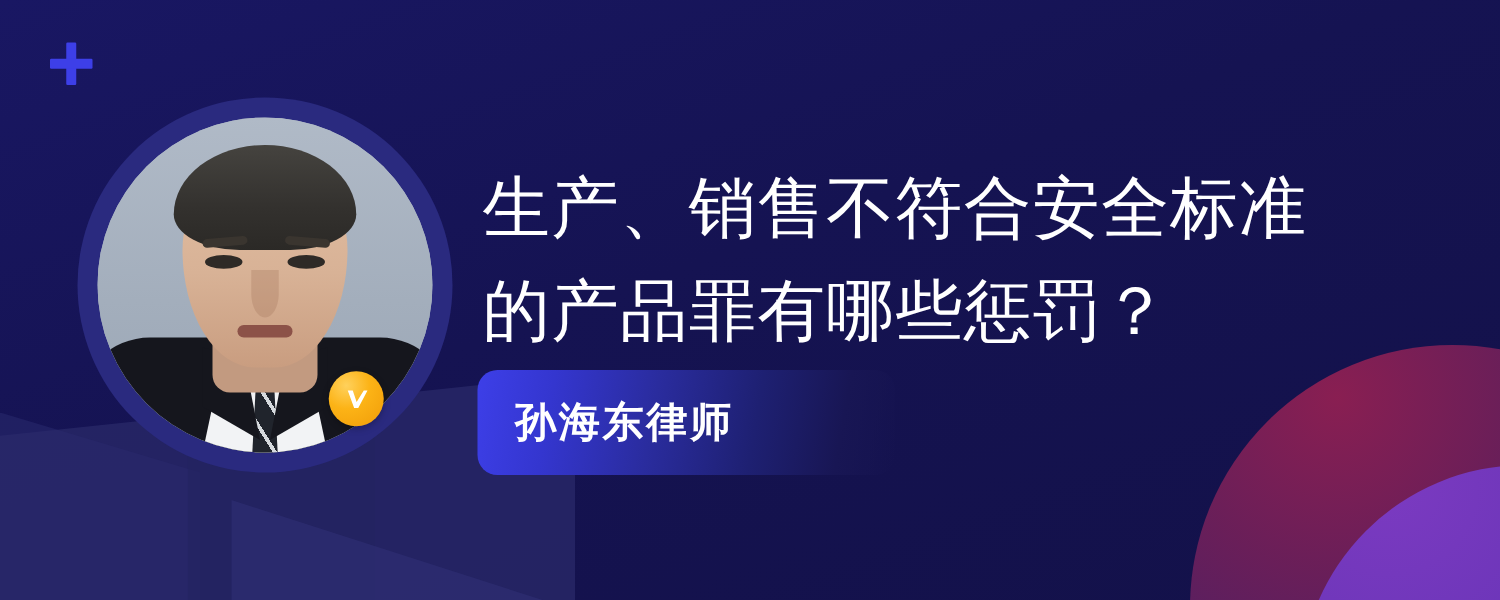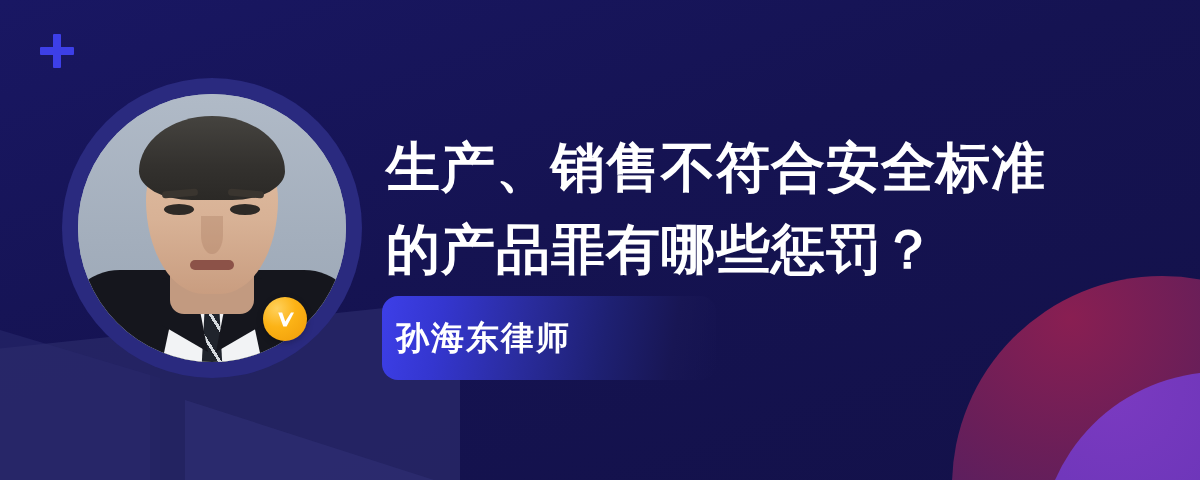--- a/index.html
+++ b/index.html
@@ -242,21 +242,21 @@
   .verified-badge svg { display:block; }
 
   
   .title {
     position: absolute;
     left: 386px;
     top: 126px;
     width: 700px;
     color: #ffffff;
     font-size: 54px;
-    font-weight: bold;
+    font-weight: normal;
     line-height: 82px;
     letter-spacing: 1px;
     white-space: pre-line;
   }
 
   .name-badge {
     position: absolute;
     left: 382px;
     top: 296px;
     width: 334px;
@@ -264,21 +264,21 @@
     border-radius: 16px;
     background: linear-gradient(100deg, #3d3fe8 0%, #3436cf 18%, #2a2c9e 42%, #1e2072 66%, #181654 86%, rgba(20,19,80,0) 100%);
     display: flex;
     align-items: center;
   }
   .name-badge-text {
     color: #ffffff;
     font-size: 33px;
     font-weight: bold;
     letter-spacing: 2px;
-    padding-left: 14px;
+    padding-left: 30px;
   }
 </style>
 </head>
 <body>
 
 <div id="banner">
 
   <div class="bg-base"></div>
   <div class="shape-poly-left"></div>
   <div class="shape-poly-left2"></div>

